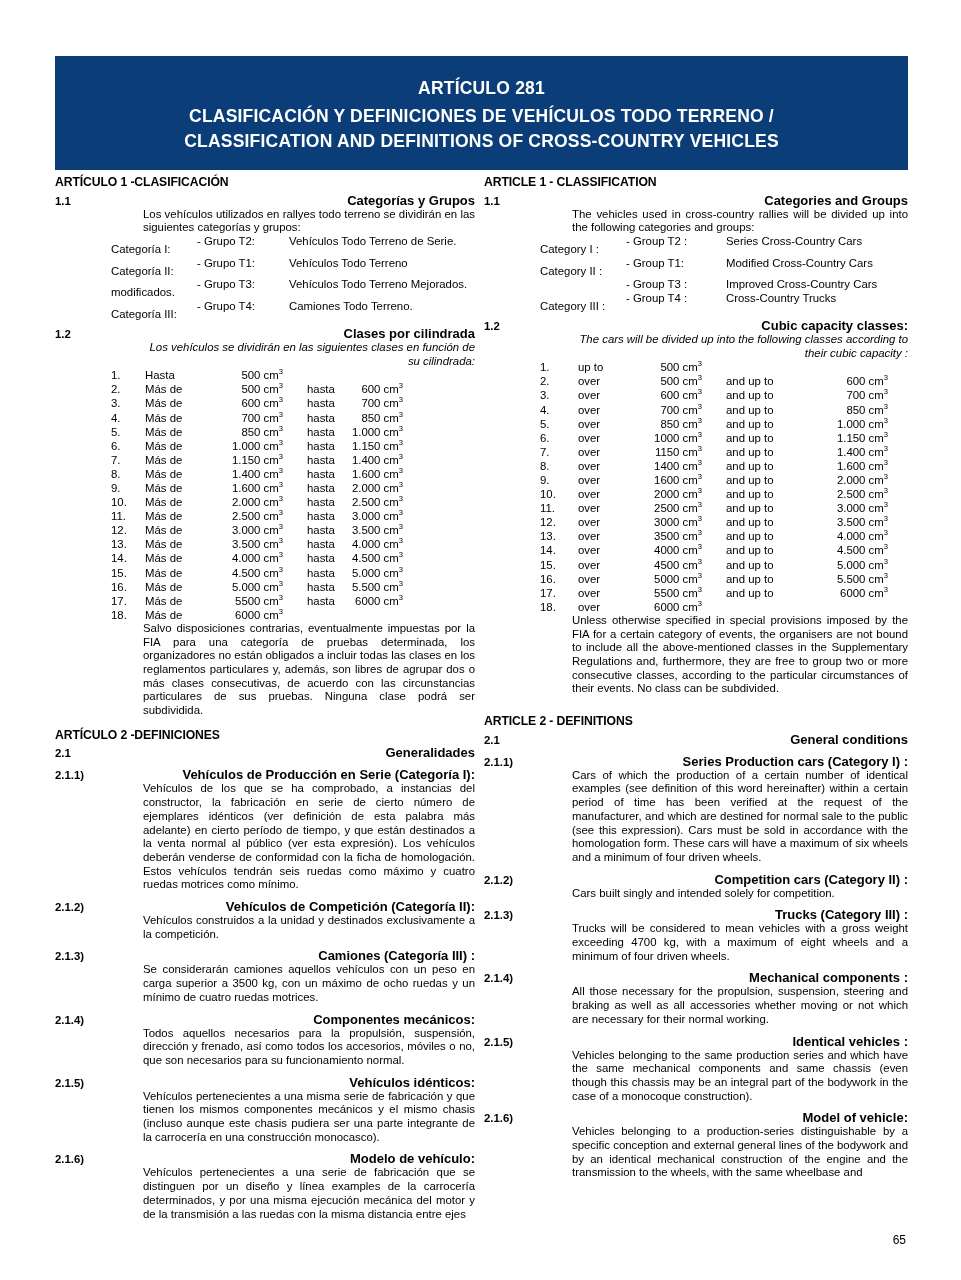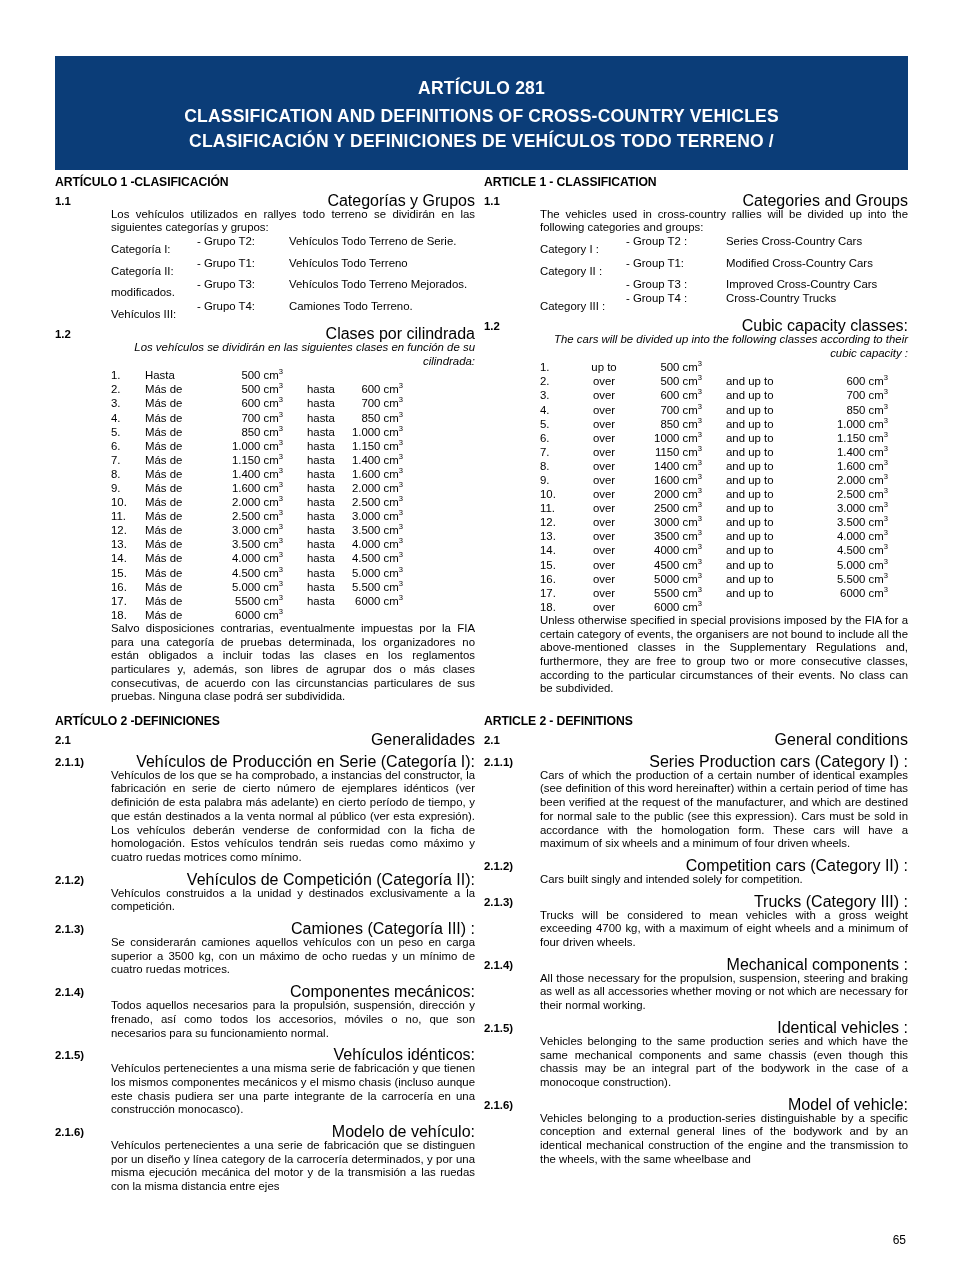--- a/index.html
+++ b/index.html
@@ -72,26 +72,26 @@
     justify-content: space-between;
   }
   .num {
     flex: 0 0 56px;
     font-weight: bold;
     font-size: 11.4px;
     line-height: 14px;
   }
   .num.wide { flex: 0 0 56px; }
   .subhead {
-    font-weight: normal;
-    font-size: 16px;
+    font-weight: bold;
+    font-size: 13px;
     line-height: 14px;
   }
   .body-ind {
-    margin-left: 56px;
+    margin-left: 88px;
     text-align: justify;
     text-justify: inter-word;
     font-size: 11.4px;
     line-height: 13.7px;
   }
   .body-ind.nj { text-align: right; font-style: italic; }
   .gap-s { height: 5px; }
   .gap-m { height: 8px; }
   .gap-l { height: 11px; }
 
@@ -111,43 +111,43 @@
     white-space: nowrap;
   }
   .cap-n  { flex: 0 0 34px; }
   .cap-op { flex: 0 0 60px; }
   .cap-v1 { flex: 0 0 78px; text-align: right; }
   .cap-lk { flex: 0 0 34px; padding-left: 24px; }
   .cap-v2 { flex: 0 0 62px; text-align: right; }
 
   
   .cap-table.en .cap-n  { flex: 0 0 38px; }
-  .cap-table.en .cap-op { flex: 0 0 52px; text-align: center; }
+  .cap-table.en .cap-op { flex: 0 0 52px; }
   .cap-table.en .cap-v1 { flex: 0 0 72px; text-align: right; }
   .cap-table.en .cap-lk { flex: 0 0 78px; padding-left: 24px; }
   .cap-table.en .cap-v2 { flex: 0 0 84px; text-align: right; }
 
   sup.cm { font-size: 7.6px; vertical-align: super; line-height: 0; }
 
   .page-num {
     position: absolute;
     right: 55px;
     top: 1233px;
     font-size: 12px;
   }
 </style>
 </head>
 <body>
 
 <div class="page">
 
   <div class="banner">
     <div class="banner-line l1">ARTÍCULO 281</div>
+    <div class="banner-line">CLASIFICACIÓN Y DEFINICIONES DE VEHÍCULOS TODO TERRENO /</div>
     <div class="banner-line">CLASSIFICATION AND DEFINITIONS OF CROSS-COUNTRY VEHICLES</div>
-    <div class="banner-line">CLASIFICACIÓN Y DEFINICIONES DE VEHÍCULOS TODO TERRENO /</div>
   </div>
 
   <div class="col col-left">
 
     <div class="art-head">ARTÍCULO 1 -CLASIFICACIÓN</div>
 
     <div class="row">
       <div class="num">1.1</div>
       <div class="subhead">Categorías y Grupos</div>
     </div>
@@ -163,21 +163,21 @@
           <div class="cat-c1">Categoría II:</div>
           <div class="cat-c2">- Grupo T1:</div>
           <div class="cat-c3">Vehículos Todo Terreno</div>
         </div>
         <div class="cat-row">
           <div class="cat-c1">modificados.</div>
           <div class="cat-c2">- Grupo T3:</div>
           <div class="cat-c3">Vehículos Todo Terreno Mejorados.</div>
         </div>
         <div class="cat-row">
-          <div class="cat-c1">Vehículos III:</div>
+          <div class="cat-c1">Categoría III:</div>
           <div class="cat-c2">- Grupo T4:</div>
           <div class="cat-c3">Camiones Todo Terreno.</div>
         </div>
       </div>
 
     <div class="gap-s"></div>
     <div class="row">
       <div class="num">1.2</div>
       <div class="subhead">Clases por cilindrada</div>
     </div>
@@ -351,21 +351,21 @@
         <div class="row">
           <div class="num wide">2.1.5)</div>
           <div class="subhead">Vehículos idénticos:</div>
         </div>
         <div class="body-ind">Vehículos pertenecientes a una misma serie de fabricación y que tienen los mismos componentes mecánicos y el mismo chasis (incluso aunque este chasis pudiera ser una parte integrante de la carrocería en una construcción monocasco).</div>
         <div class="gap-m"></div>
         <div class="row">
           <div class="num wide">2.1.6)</div>
           <div class="subhead">Modelo de vehículo:</div>
         </div>
-        <div class="body-ind">Vehículos pertenecientes a una serie de fabricación que se distinguen por un diseño y línea category de la carrocería determinados, y por una misma ejecución mecánica del motor y de la transmisión a las ruedas con la misma distancia entre ejes</div>
+        <div class="body-ind">Vehículos pertenecientes a una serie de fabricación que se distinguen por un diseño y línea examples de la carrocería determinados, y por una misma ejecución mecánica del motor y de la transmisión a las ruedas con la misma distancia entre ejes</div>
       </div>
   </div>
 
   <div class="col col-right">
 
     <div class="art-head">ARTICLE 1 -   CLASSIFICATION</div>
 
     <div class="row">
       <div class="num">1.1</div>
       <div class="subhead">Categories and Groups</div>

